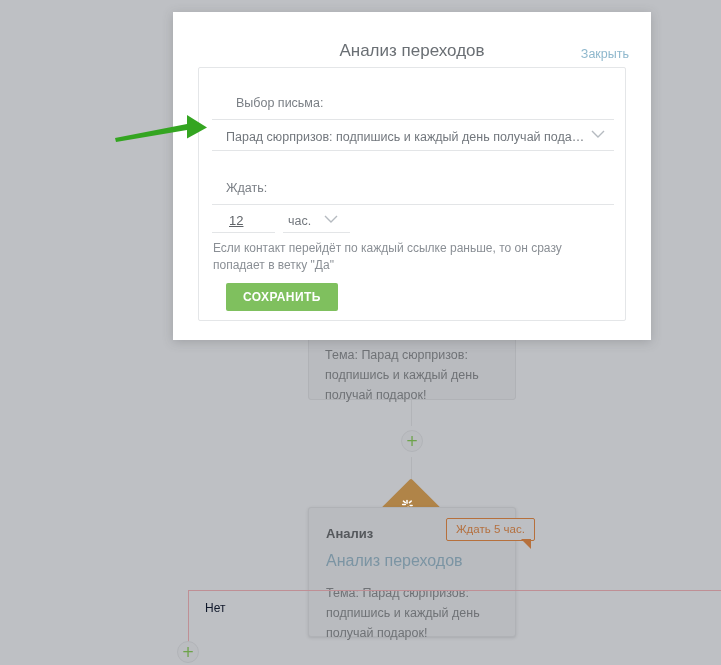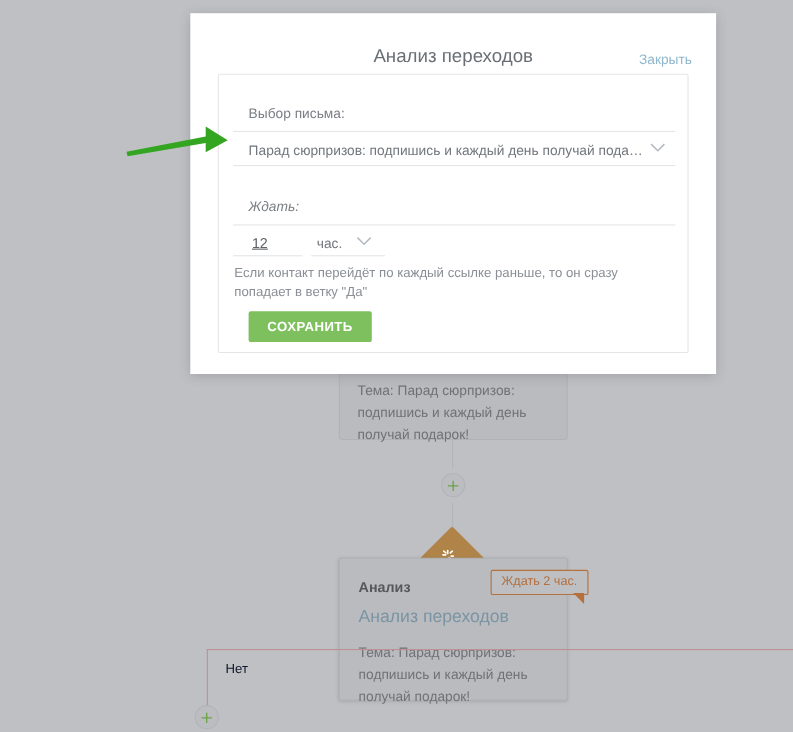--- a/index.html
+++ b/index.html
@@ -217,22 +217,22 @@
     border-radius: 2px;
     box-sizing: border-box;
     background: #fff;
   }
 
   .field-label {
     position: absolute;
     font-size: 12.5px;
     color: #7a7f85;
   }
-  #label-letter { left: 27px; top: 28px; }
-  #label-wait   { left: 27px; top: 113px; font-style: italic; }
+  #label-letter { left: 37px; top: 28px; }
+  #label-wait   { left: 27px; top: 113px; }
 
   .field-underline {
     position: absolute;
     height: 1px;
     background: #e3e5e7;
   }
   #ul-letter-top { left: 13px; top: 51px; width: 402px; }
   #ul-letter-bot { left: 13px; top: 82px; width: 402px; }
   #ul-wait-top   { left: 13px; top: 136px; width: 402px; }
   #ul-num        { left: 13px; top: 164px; width: 63px; }
@@ -358,21 +358,21 @@
       </svg>
     </span>
   </div>
 
   <div class="node-card" id="node-analysis">
     <div class="node-kind">Анализ</div>
     <div class="node-title">Анализ переходов</div>
     <div class="node-subject">Тема: Парад сюрпризов: подпишись и каждый день получай подарок!</div>
   </div>
 
-  <div id="wait-badge">Ждать 2 час.</div>
+  <div id="wait-badge">Ждать 5 час.</div>
 
   <div class="branch-line" id="branch-h"></div>
   <div class="branch-line" id="branch-v"></div>
   <div id="branch-label-no">Нет</div>
 
   <div class="plus-circle" id="plus-2">
     <span>+</span>
   </div>
 </div>
 

